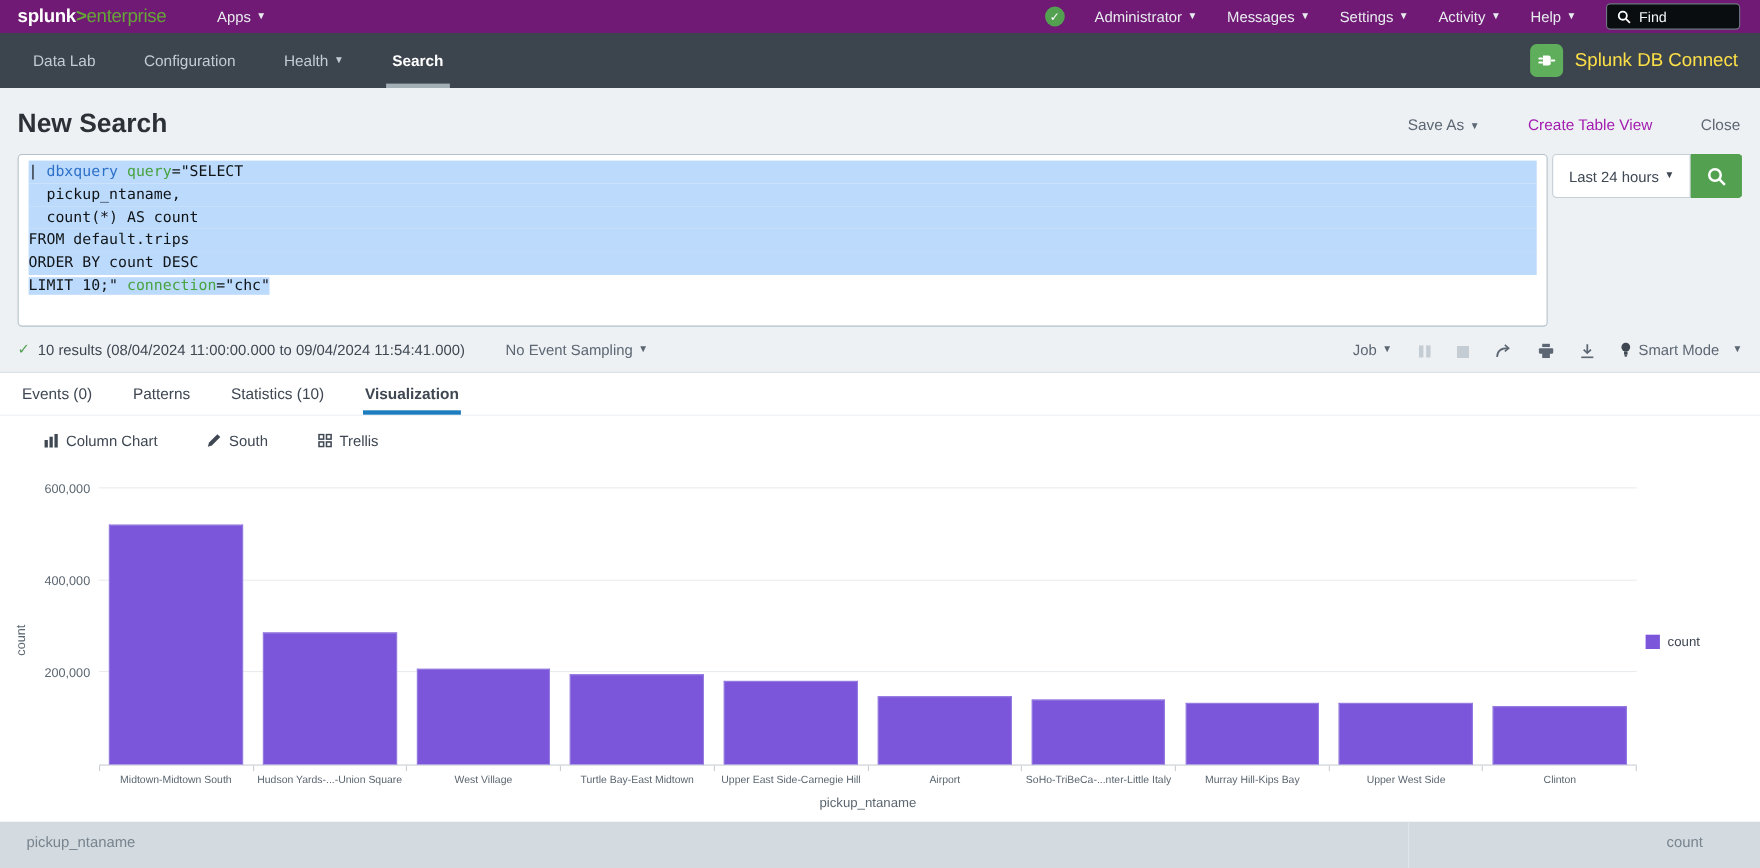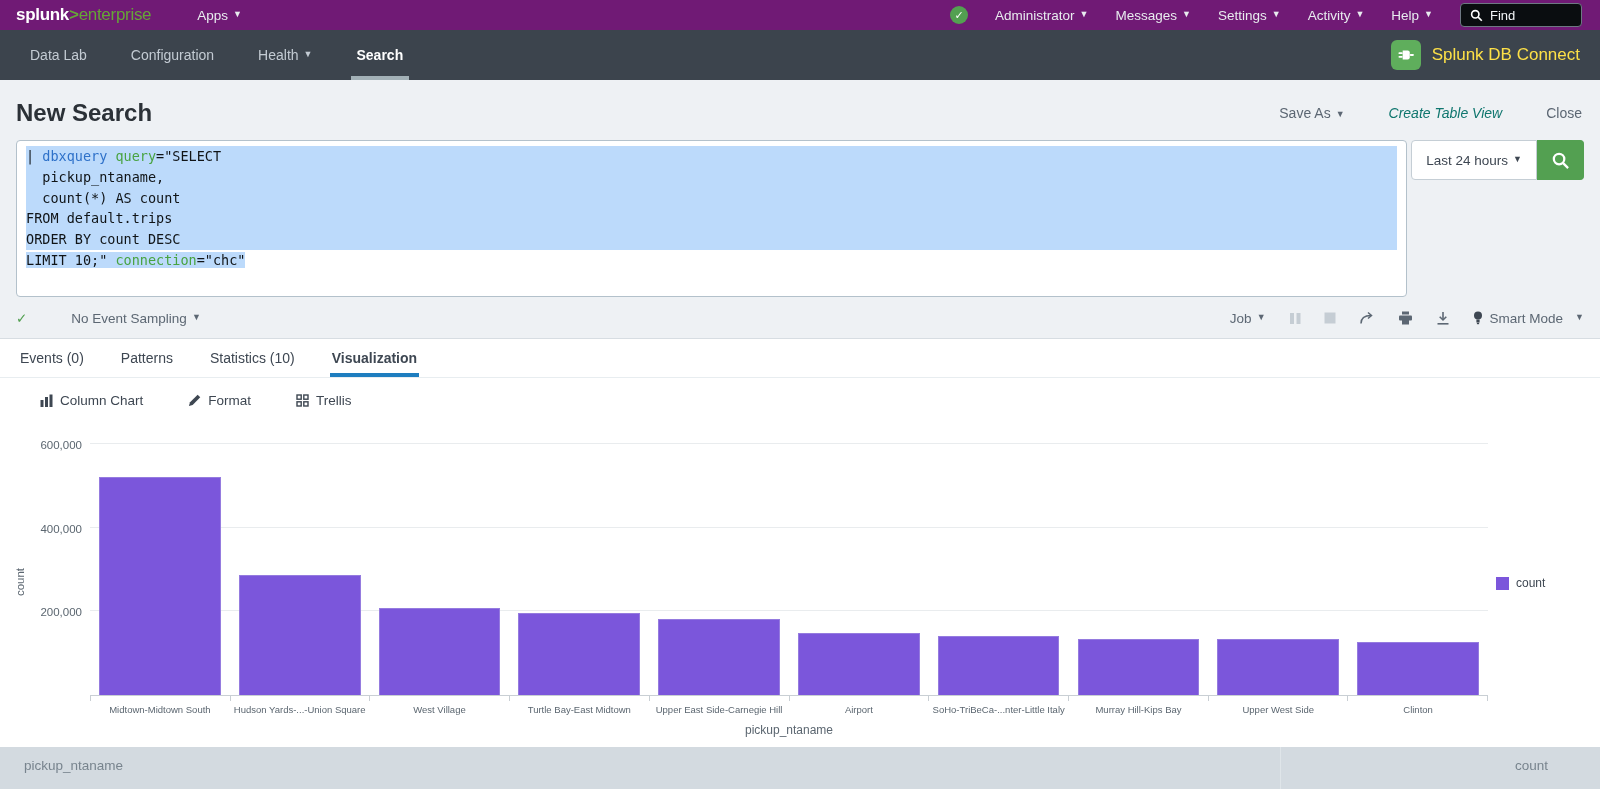--- a/index.html
+++ b/index.html
@@ -29,36 +29,36 @@
   .nav-item.active::after { content:""; position:absolute; left:50%; transform:translateX(-50%); bottom:0; width:58px; height:4px; background:#a2b0b6; }
   .appbar-right { margin-left:auto; display:flex; align-items:center; gap:11px; padding-right:20px; color:#fde047; font-size:17px; }
   .dbx-icon { width:30px; height:30px; border-radius:6px; background:#5fae5c; display:flex; align-items:center; justify-content:center; }
 
   
   .upper { background:#eef1f4; border-bottom:1px solid #d7dde2; }
   .page-head { display:flex; align-items:flex-start; padding:19px 18px 13px 16px; }
   .page-head h1 { font-size:24px; color:#2b3137; font-weight:700; }
   .head-actions { margin-left:auto; display:flex; align-items:center; gap:44px; font-size:14px; color:#5c6773; padding-top:6px; }
   .head-actions .action { cursor:pointer; }
-  .head-actions .disabled { color:#0f766e; cursor:default;font-style:italic; }
+  .head-actions .disabled { color:#a21caf; cursor:default; }
 
   .searchrow { display:flex; align-items:flex-start; padding:0 16px; }
   .qbox { flex:1; background:#fff; border:1px solid #b3c1cb; border-radius:4px; padding:5px 9px 7px; font-family:"DejaVu Sans Mono","Liberation Mono",monospace; font-size:13.5px; line-height:20.8px; color:#101417; min-height:157px; }
   .qline { white-space:pre; }
   .qline.sel { background:#bcdafb; }
   .sel-inline { background:#bcdafb; }
   .tok-cmd { color:#2e71c9; }
   .tok-kw { color:#48a341; }
   .time-btn { margin-left:4px; background:#fff; border:1px solid #c5ced5; border-radius:4px 0 0 4px; height:40px; padding:0 14px; font-size:13.5px; color:#3e4752; display:flex; align-items:center; cursor:pointer; white-space:nowrap; }
   .search-btn { background:#53a051; border:1px solid #53a051; border-left:none; border-radius:0 4px 4px 0; width:47px; height:40px; display:flex; align-items:center; justify-content:center; cursor:pointer; }
 
   .results { display:flex; align-items:center; font-size:13.5px; color:#3e4752; padding:13px 16px 12px; }
   .result-check { color:#53a051; font-weight:bold; margin-right:7px; }
   .sampling { margin-left:37px; color:#5c6773; cursor:pointer; display:flex; align-items:center; }
-  .job-controls { margin-left:auto; display:flex; align-items:center; gap:23px; color:#5c6773; }
+  .job-controls { margin-left:auto; display:flex; align-items:flex-end; gap:23px; color:#5c6773; }
   .job-controls .icon-btn { display:flex; align-items:center; cursor:pointer; }
   .icon-disabled { color:#c5cdd4; }
   .smart { display:flex; align-items:center; gap:7px; cursor:pointer; }
 
   
   .tabsbar { background:#fff; display:flex; padding:0 20px; gap:37px; height:39px; border-bottom:1px solid #e8edf0; }
   .tab { display:flex; align-items:center; font-size:14px; color:#3e4752; position:relative; cursor:pointer; }
   .tab.active { font-weight:700; }
   .tab.active::after { content:""; position:absolute; bottom:0; left:-2px; right:-2px; height:4px; background:#1e7dbf; }
 
@@ -193,20 +193,21 @@
           <svg width="19" height="19" viewBox="0 0 20 20" fill="none" stroke="#fff" stroke-width="2.4">
             <circle cx="8.5" cy="8.5" r="5.5"></circle>
             <line x1="12.8" y1="12.8" x2="18" y2="18"></line>
           </svg>
         </span>
     </div>
   </div>
 
   <div class="results">
     <span class="result-check">✓</span>
+    <span>10 results (08/04/2024 11:00:00.000 to 09/04/2024 11:54:41.000)</span>
     <div class="sampling">
         <span>No Event Sampling</span>
         <span class="caret">▼</span>
       </div>
     <div class="job-controls">
       <div class="icon-btn">
           <span>Job</span>
           <span class="caret">▼</span>
         </div>
       <div class="icon-btn icon-disabled">
@@ -272,21 +273,21 @@
         </svg>
       </span>
     <span>Column Chart</span>
   </div>
   <div class="viz-btn">
     <span>
         <svg width="13" height="13" viewBox="0 0 14 14" fill="#3e4752">
           <path d="M1 13l1.2-4L10.4 0.8l2.8 2.8L5 11.8 1 13z"></path>
         </svg>
       </span>
-    <span>Format</span>
+    <span>South</span>
   </div>
   <div class="viz-btn">
     <span>
         <svg width="13" height="13" viewBox="0 0 13 13" fill="none" stroke="#3e4752" stroke-width="1.4">
           <rect x="1" y="1" width="4.2" height="4.2"></rect>
           <rect x="7.8" y="1" width="4.2" height="4.2"></rect>
           <rect x="1" y="7.8" width="4.2" height="4.2"></rect>
           <rect x="7.8" y="7.8" width="4.2" height="4.2"></rect>
         </svg>
       </span>

